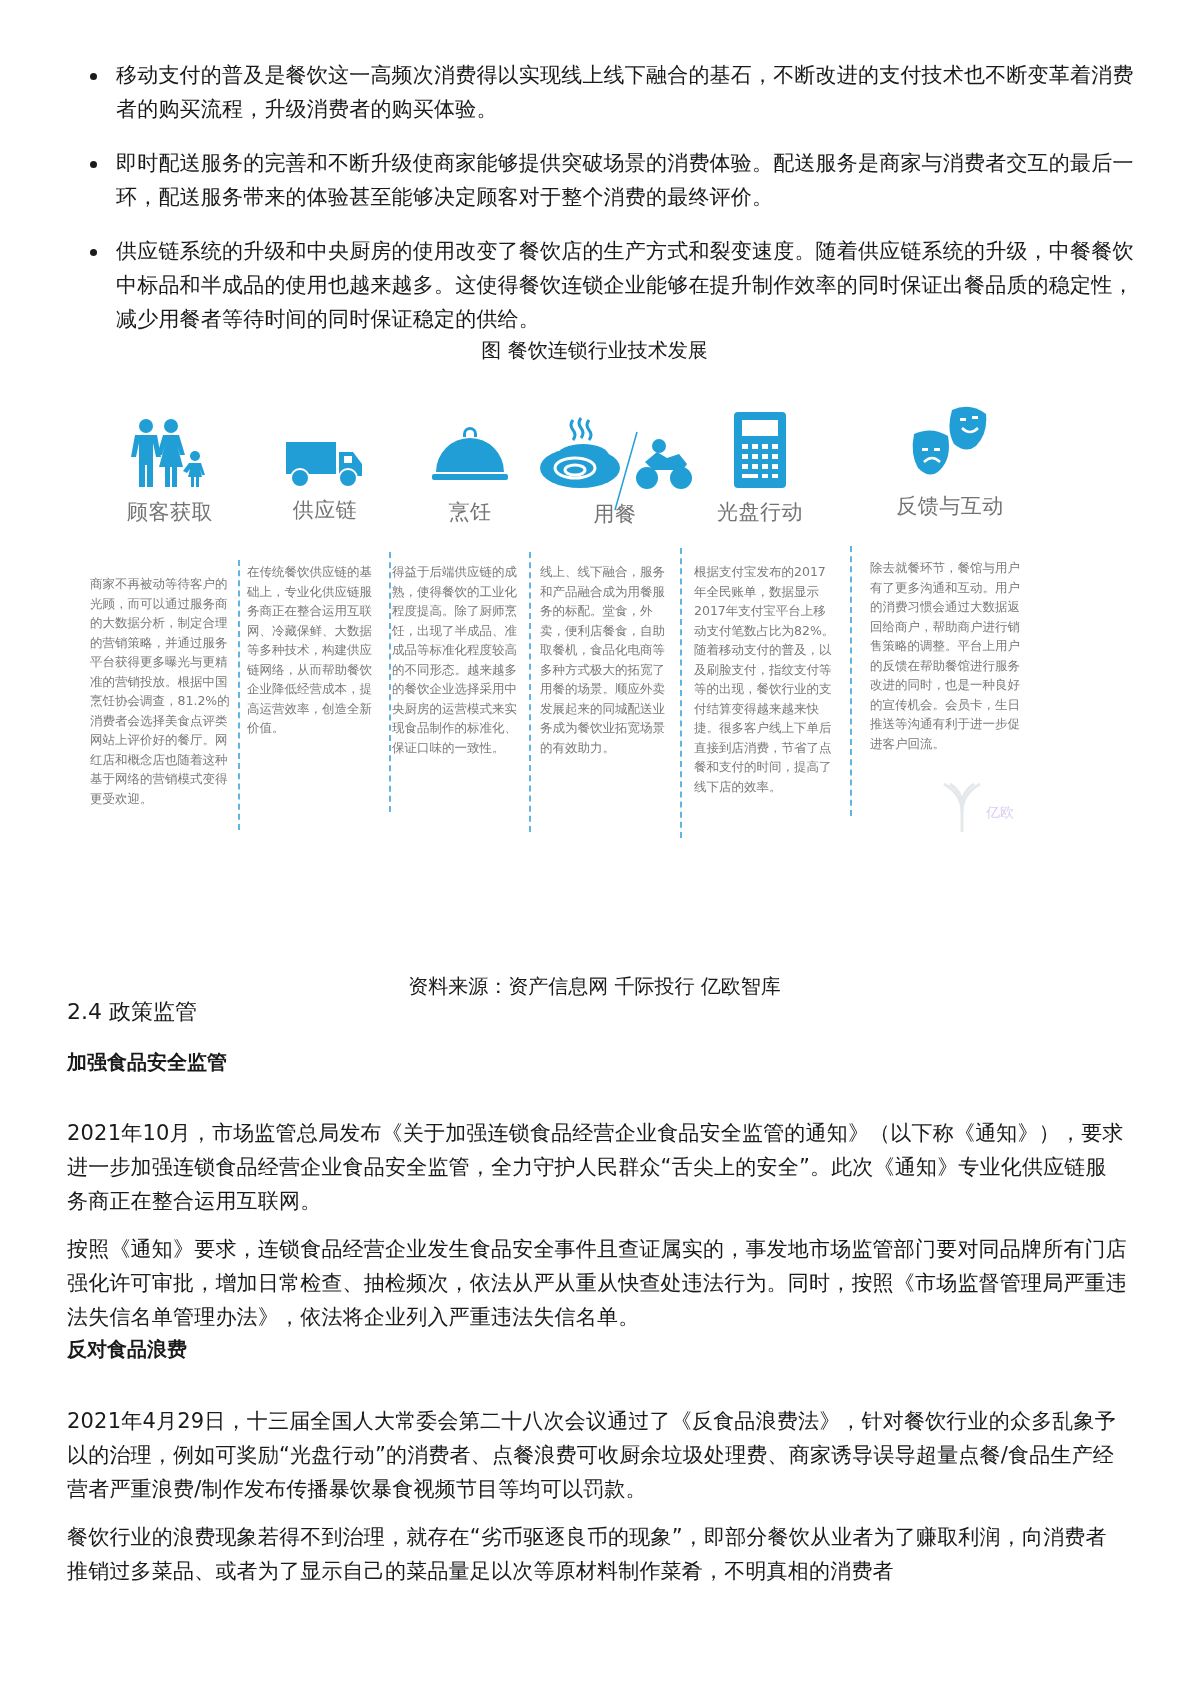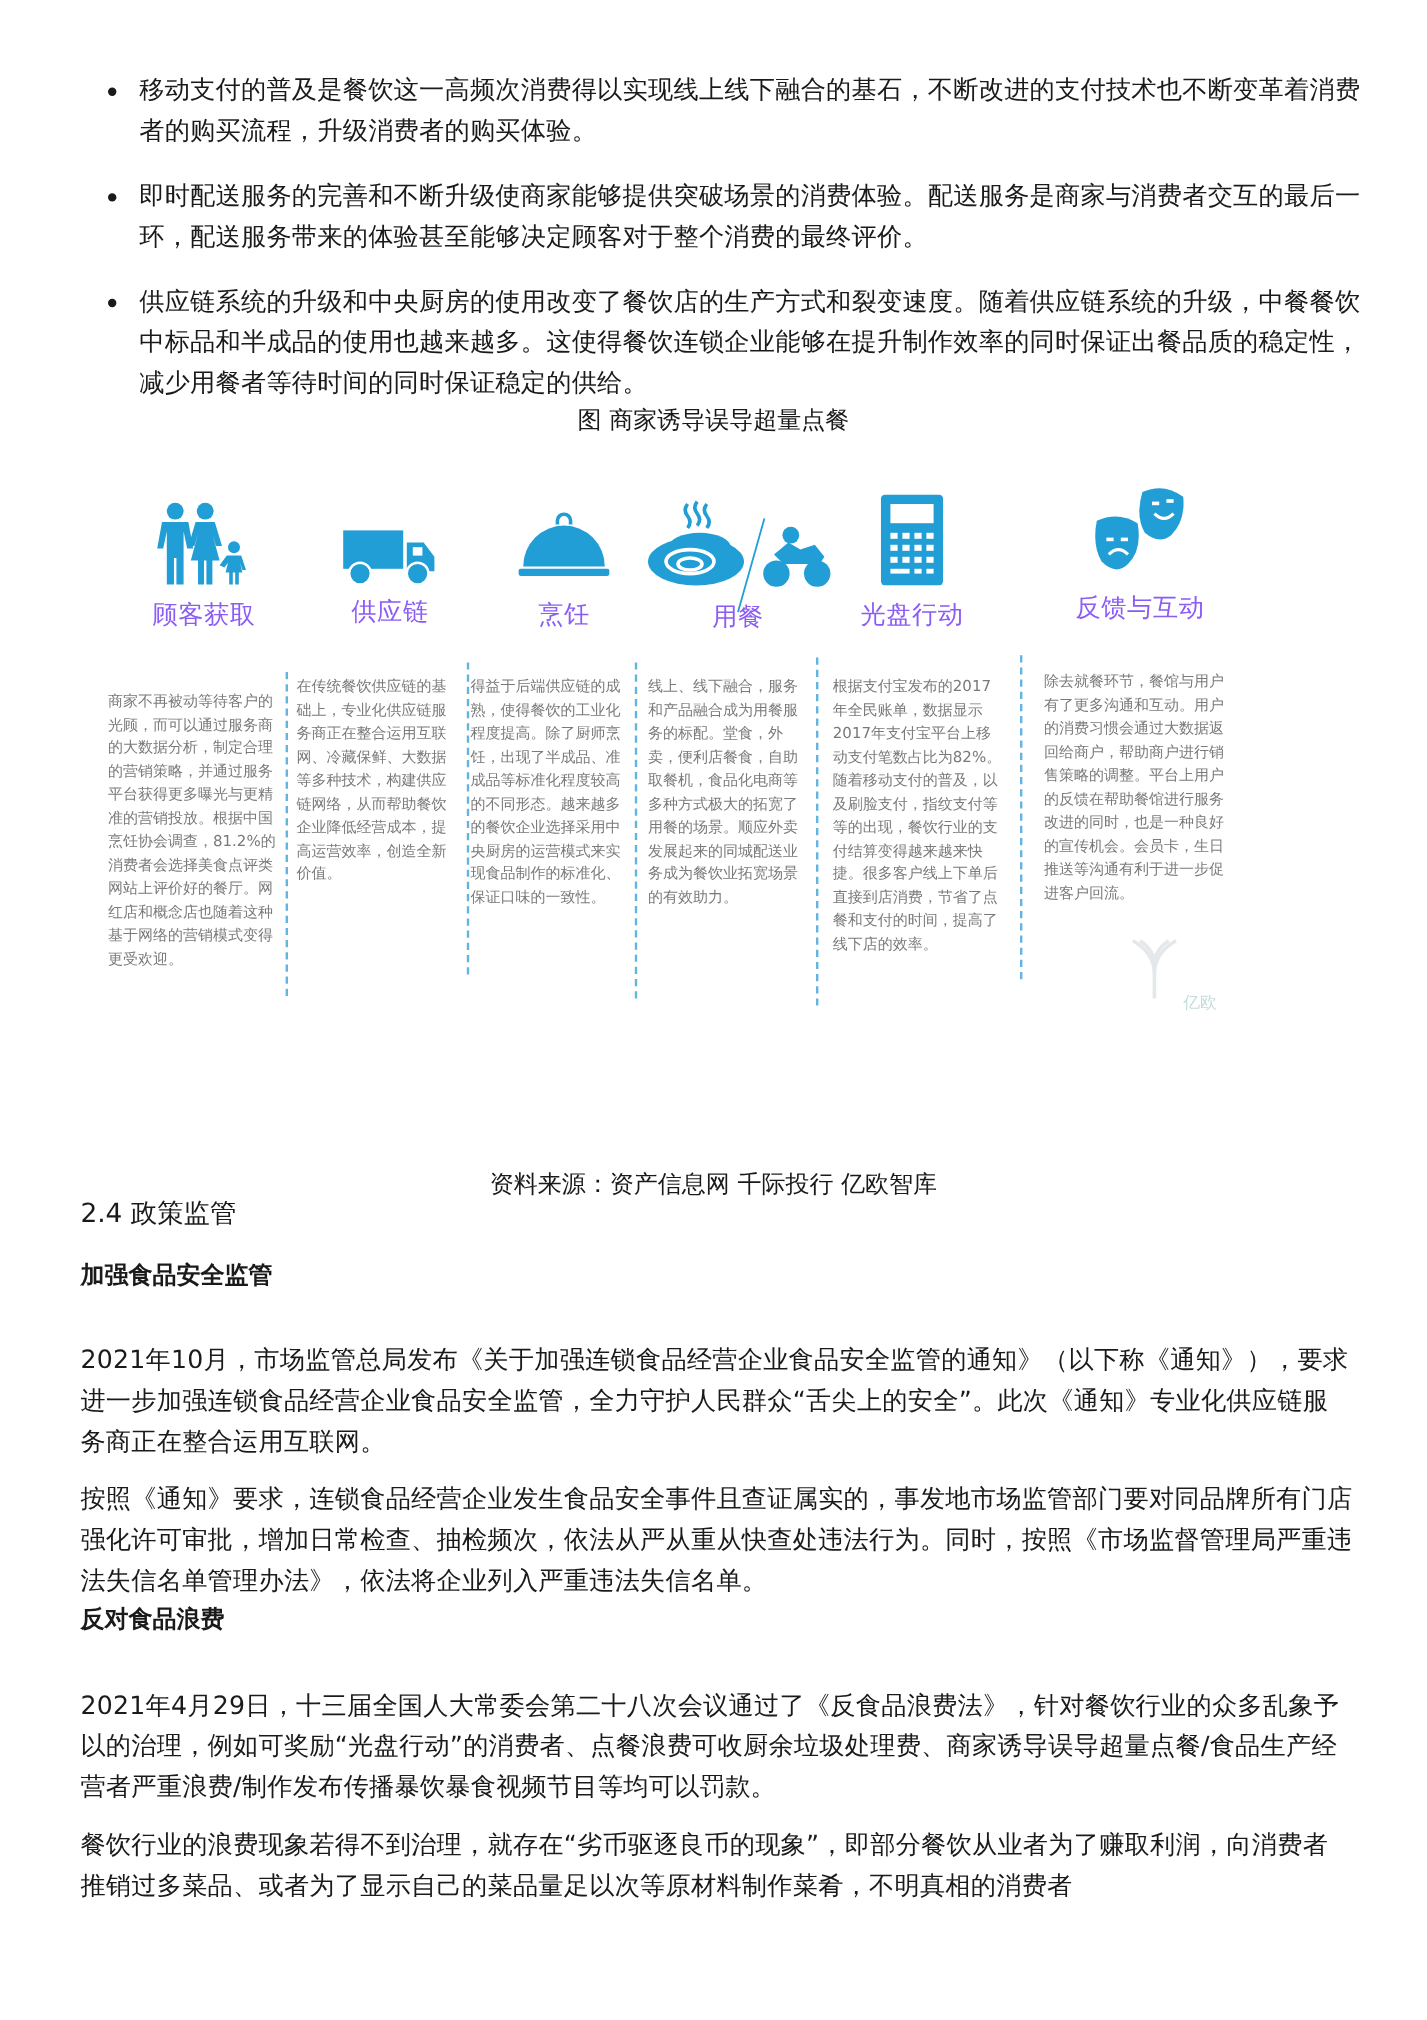--- a/index.html
+++ b/index.html
@@ -14,45 +14,45 @@
   .bullets { position: absolute; left: 84px; top: 58px; width: 1050px; margin: 0; padding: 0; list-style: none; }
   .bullet { position: relative; padding-left: 32px; font-size: 21px; line-height: 34px; margin-bottom: 20px; letter-spacing: 0.2px; }
   .bullet .dot { position: absolute; left: 6px; top: 15px; width: 7px; height: 7px; border-radius: 50%; background: #1a1a1a; }
 
   .fig-title { position: absolute; left: 0; width: 1189px; top: 336px; text-align: center; font-size: 20px; line-height: 28px; }
 
   
   .infographic { position: absolute; left: 90px; top: 400px; width: 1000px; height: 490px; }
   .stage { position: absolute; top: 0; width: 160px; height: 150px; }
   .stage .icon { position: absolute; left: 0; right: 0; top: 0; height: 100px; display: flex; justify-content: center; align-items: flex-end; }
-  .stage .label { position: absolute; left: 0; right: 0; text-align: center; font-size: 21px; color: #8b5cf6; letter-spacing: 0.5px; }
+  .stage .label { position: absolute; left: 0; right: 0; text-align: center; font-size: 21px; color: #737373; letter-spacing: 0.5px; }
   .col { position: absolute; top: 200px; font-size: 12.5px; line-height: 19.5px; color: #7a7a7a; }
   .col p { margin: 0; }
   .divider { position: absolute; top: 190px; width: 0; height: 300px; border-left: 2px dashed #4aa8dc; opacity: 0.85; }
   .watermark { position: absolute; right: 10px; bottom: 10px; width: 90px; height: 60px; opacity: 0.25; }
-  .watermark .wm-text { position: absolute; left: 46px; top: 47px; font-size: 14px; color: #0f766e; }
+  .watermark .wm-text { position: absolute; left: 46px; top: 24px; font-size: 14px; color: #6d28d9; }
 
   .source { position: absolute; left: 0; width: 1189px; top: 972px; text-align: center; font-size: 20px; line-height: 28px; }
 
   .section-h { position: absolute; left: 67px; top: 996px; font-size: 22px; line-height: 32px; }
   .sub-h { position: absolute; left: 67px; font-size: 20px; font-weight: bold; line-height: 30px; }
   .para { position: absolute; left: 67px; width: 1060px; font-size: 21px; line-height: 34px; letter-spacing: 0.2px; }
 </style>
 </head>
 <body>
 
 <div class="page">
 
   <ul class="bullets">
     <li class="bullet"><span class="dot"></span><span>移动支付的普及是餐饮这一高频次消费得以实现线上线下融合的基石，不断改进的支付技术也不断变革着消费者的购买流程，升级消费者的购买体验。</span></li>
     <li class="bullet"><span class="dot"></span><span>即时配送服务的完善和不断升级使商家能够提供突破场景的消费体验。配送服务是商家与消费者交互的最后一环，配送服务带来的体验甚至能够决定顾客对于整个消费的最终评价。</span></li>
     <li class="bullet"><span class="dot"></span><span>供应链系统的升级和中央厨房的使用改变了餐饮店的生产方式和裂变速度。随着供应链系统的升级，中餐餐饮中标品和半成品的使用也越来越多。这使得餐饮连锁企业能够在提升制作效率的同时保证出餐品质的稳定性，减少用餐者等待时间的同时保证稳定的供给。</span></li>
   </ul>
 
-  <div class="fig-title">图 商家诱导误导超量点餐</div>
+  <div class="fig-title">图 餐饮连锁行业技术发展</div>
 
   <div class="infographic">
 
     <div class="stage" style="left:0px;">
       <div class="icon" style="height:68px;top:20px;">
         <svg width="82" height="70" viewBox="0 0 82 70">
           <g fill="#229ed6">
             <circle cx="17" cy="8" r="7"></circle>
             <path d="M6 17 h22 l4 22 h-5 l-3-14 v44 h-6 v-22 h-2 v22 h-6 v-44 l-3 14 h-5z"></path>
             <circle cx="42" cy="8" r="7"></circle>

